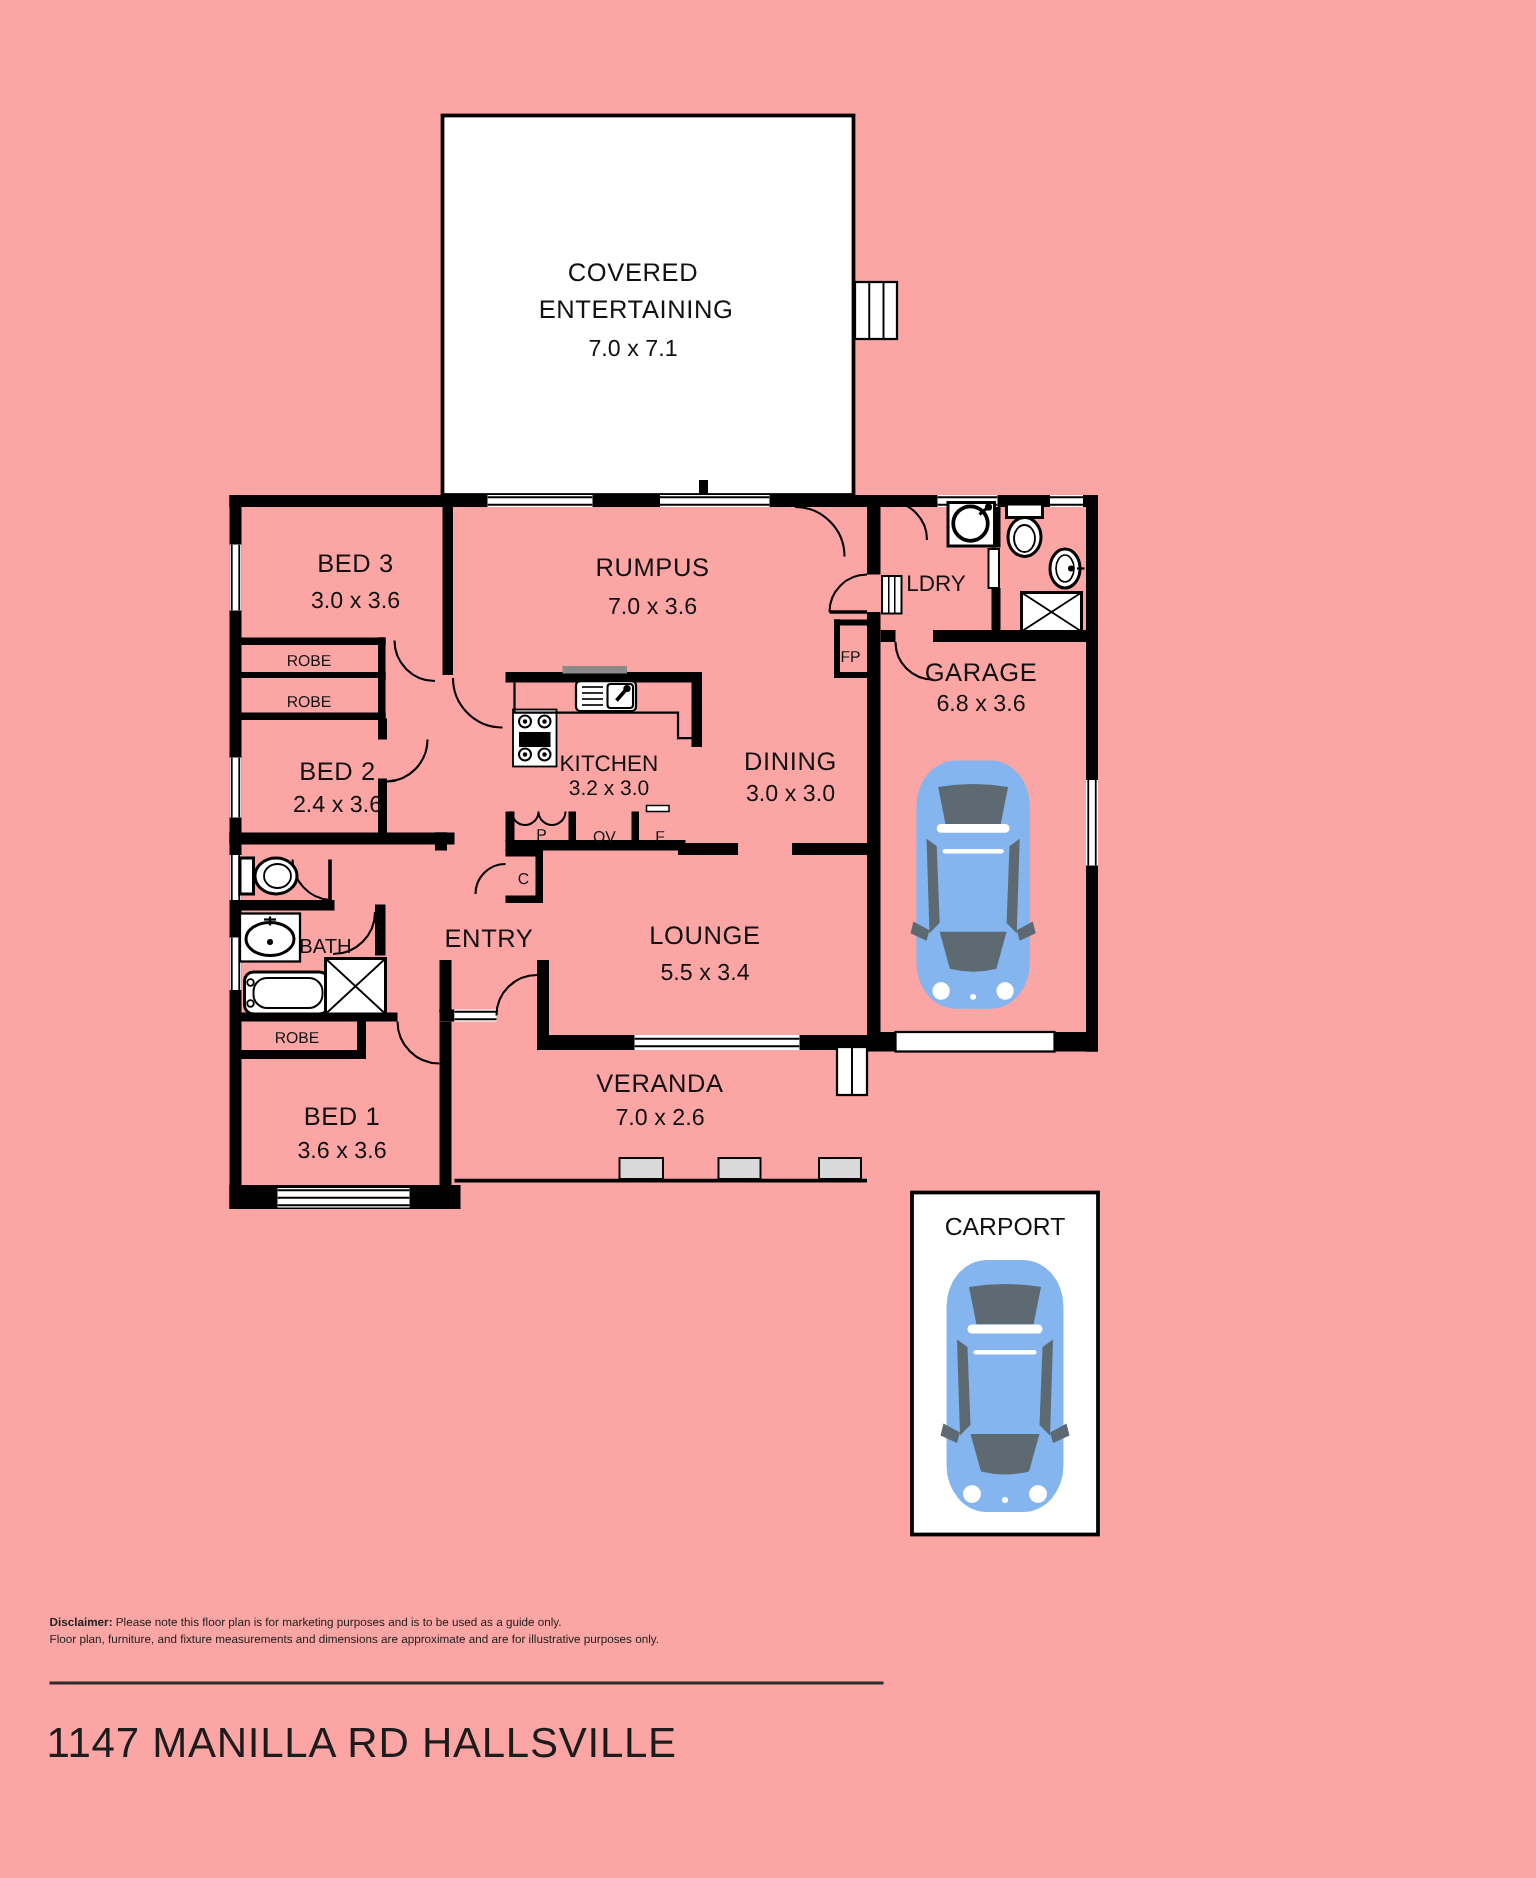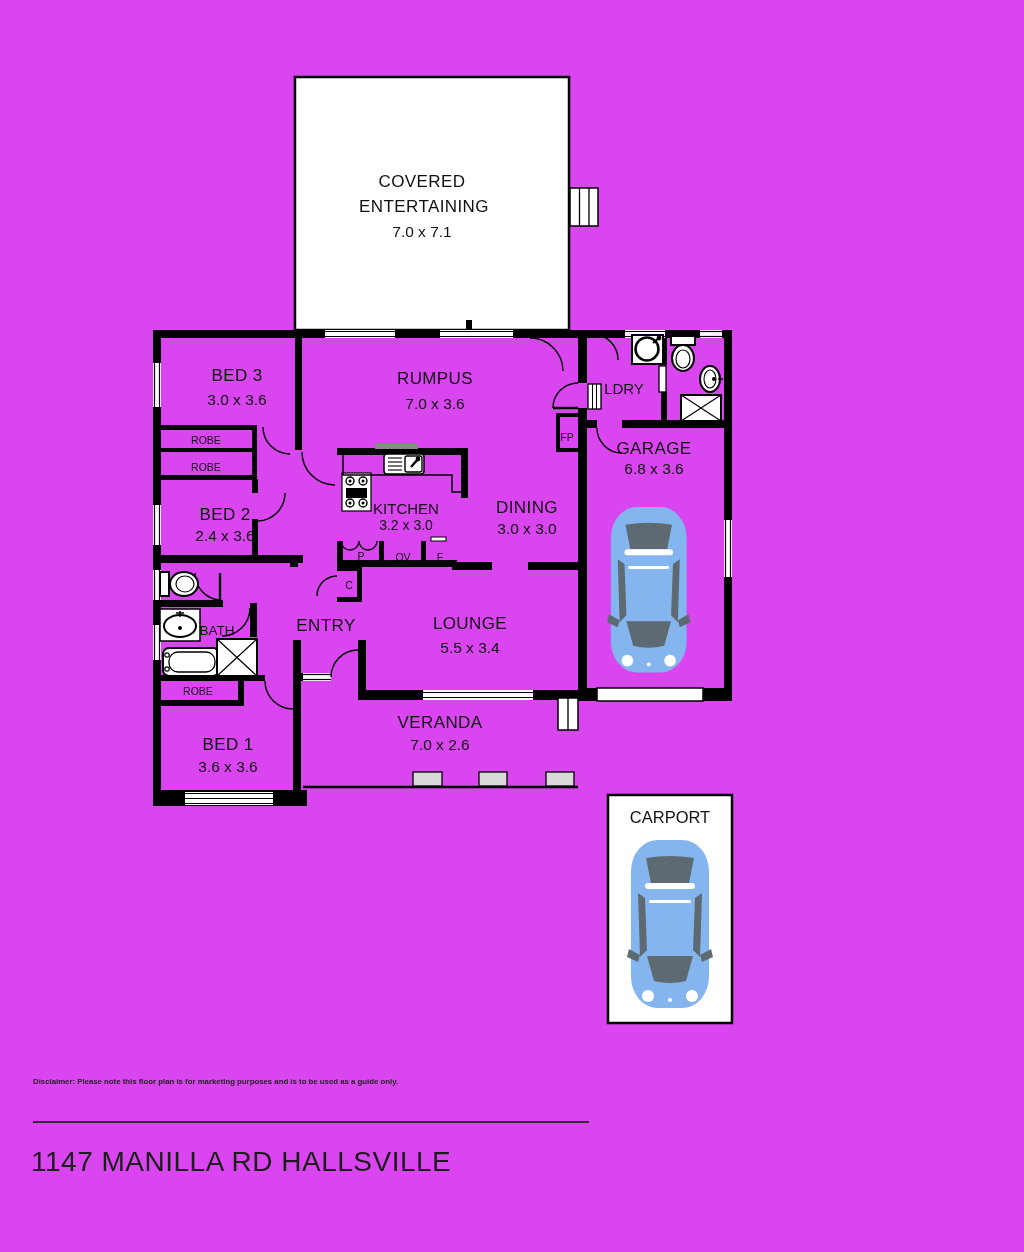--- a/index.html
+++ b/index.html
@@ -1,33 +1,33 @@
 <!DOCTYPE html>
 <html style="--car-body: #84B5EF; --car-glass: #5E6A72; --post-fill: #D9D9D9; --wall: #000000;"><head>
 <meta charset="utf-8">
 <style>
   html,body{margin:0;padding:0;background:#ffffff;}
-  .page{position:relative;width:1024px;height:1252px;background:#d946ef;overflow:hidden;
+  .page{position:relative;width:1024px;height:1252px;background:#fca5a5;overflow:hidden;
         font-family:"Liberation Sans", sans-serif;}
   svg text{fill:#111;}
   .room-label{font-size:17px;letter-spacing:.4px;}
   .room-dims{font-size:15.5px;}
   .small-label{font-size:10.5px;}
   .mid-label{font-size:13.5px;}
   .ldry-label{font-size:15px;}
   .kitchen-label{font-size:15px;}
   .kitchen-dims{font-size:14px;}
   .carport-label{font-size:16.5px;}
   .wall{fill:#000;}
   .thinline{stroke:#000;fill:none;}
   .fixture{stroke:#000;fill:#fff;}
   .car-body{fill:var(--car-body,#84B5EF);}
   .car-glass{fill:var(--car-glass,#5E6A72);}
   .post{fill:var(--post-fill,#D9D9D9);stroke:#000;stroke-width:1.3;}
-  .disclaimer{position:absolute;left:33px;top:1076px;font-size:7.8px;line-height:11.4px;color:#222;width:640px;font-weight:bold;}
+  .disclaimer{position:absolute;left:33px;top:1076px;font-size:7.8px;line-height:11.4px;color:#222;width:640px;}
   .rule{position:absolute;left:33px;top:1121px;width:556px;height:2px;background:#2d2d2d;}
   .address{position:absolute;left:31px;top:1146px;font-size:28px;color:#1c1c1c;letter-spacing:.5px;}
 </style>
 </head>
 <body>
 
 <div class="page">
 
 <svg width="1024" height="1252" viewBox="0 0 1024 1252">
   <defs>
@@ -351,17 +351,18 @@
     <text class="room-label" x="228" y="750">BED 1</text>
     <text class="room-dims" x="228" y="772">3.6 x 3.6</text>
 
     <text class="carport-label" x="670" y="823">CARPORT</text>
   </g>
 </svg>
 
 
 <div class="disclaimer">
   <div><b>Disclaimer:</b><span> Please note this floor plan is for marketing purposes and is to be used as a guide only.</span></div>
+  <div>Floor plan, furniture, and fixture measurements and dimensions are approximate and are for illustrative purposes only.</div>
 </div>
 <div class="rule"></div>
 <div class="address">1147 MANILLA RD HALLSVILLE</div>
 
 </div>
 
 </body></html>

